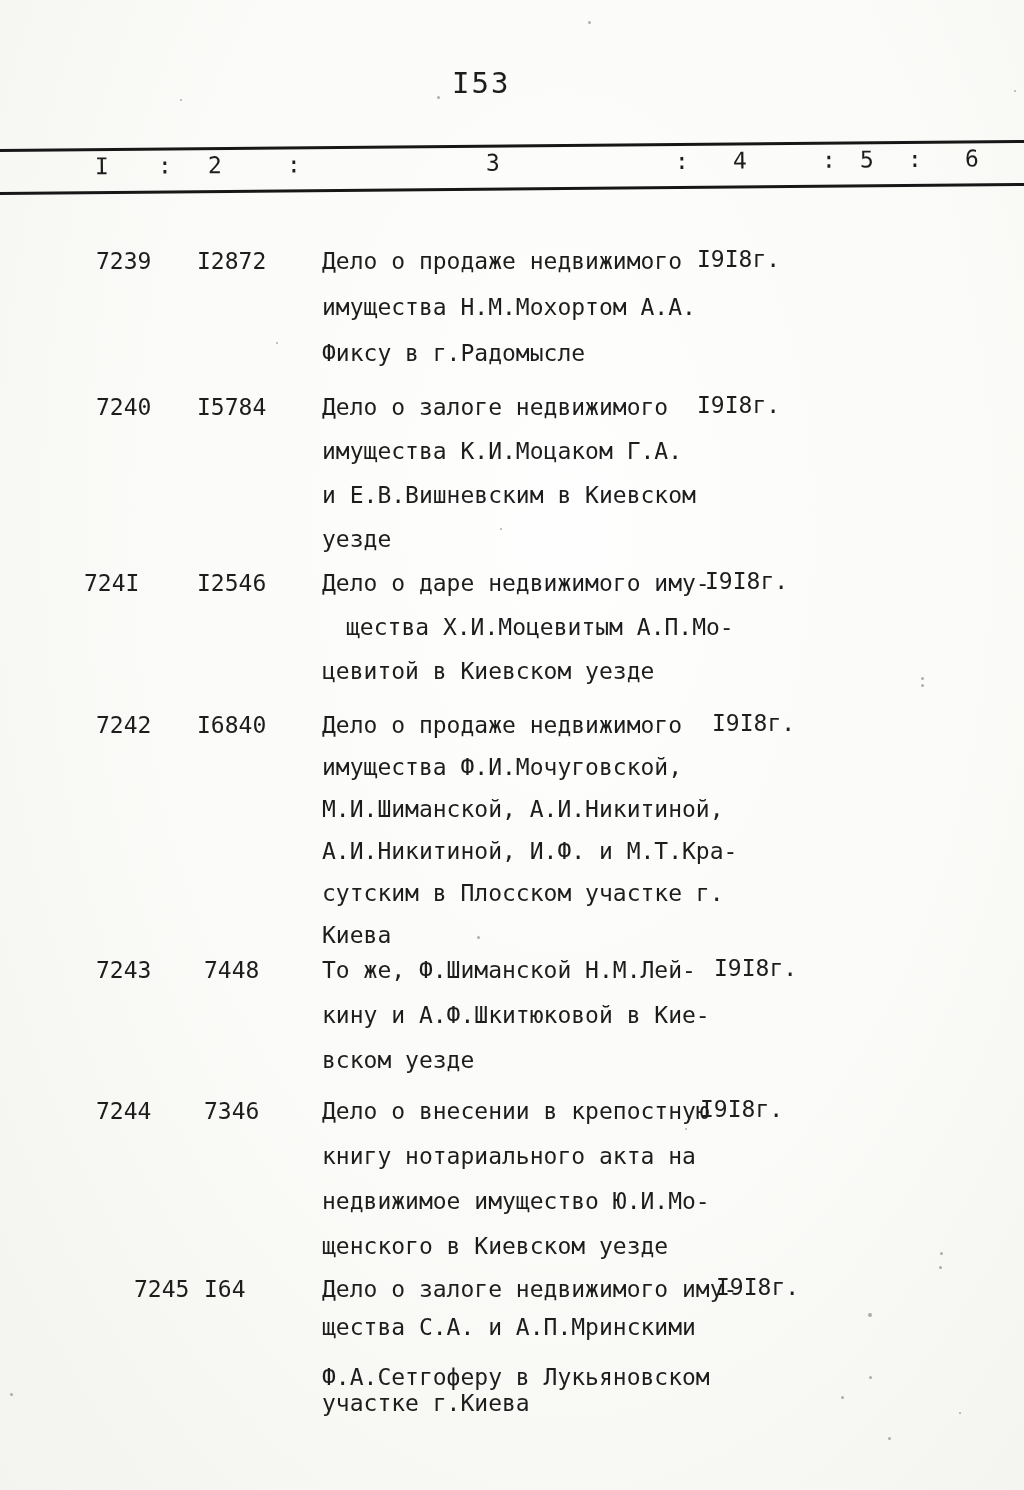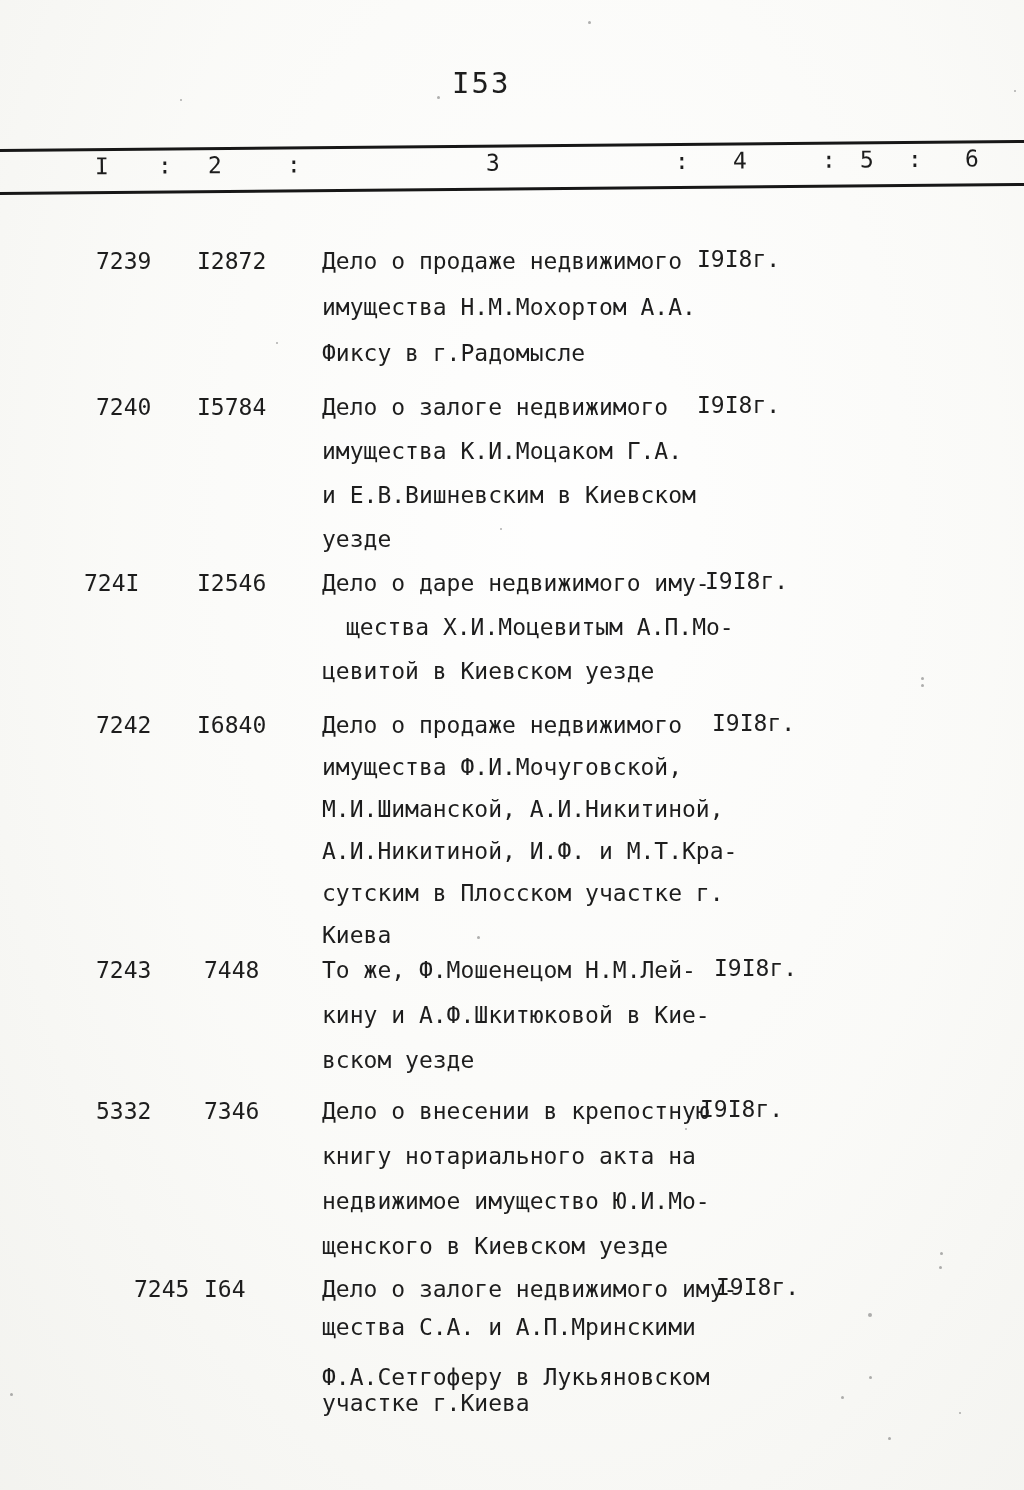--- a/index.html
+++ b/index.html
@@ -110,27 +110,27 @@
         <div class="e-line" style="left: 322px; top: 42px;">имущества Ф.И.Мочуговской,</div>
         <div class="e-line" style="left: 322px; top: 84px;">М.И.Шиманской, А.И.Никитиной,</div>
         <div class="e-line" style="left: 322px; top: 126px;">А.И.Никитиной, И.Ф. и М.Т.Кра-</div>
         <div class="e-line" style="left: 322px; top: 168px;">сутским в Плосском участке г.</div>
         <div class="e-line" style="left: 322px; top: 210px;">Киева</div>
         <span class="e-year" style="left: 712px;">I9I8г.</span>
       </div>
       <div class="entry" style="top: 957px;">
         <span class="e-num" style="left: 96px;">7243</span>
         <span class="e-old" style="left: 204px;">7448</span>
-        <div class="e-line" style="left: 322px; top: 0px;">То же, Ф.Мошенецом Н.М.Лей-</div>
+        <div class="e-line" style="left: 322px; top: 0px;">То же, Ф.Шиманской Н.М.Лей-</div>
         <div class="e-line" style="left: 322px; top: 45px;">кину и А.Ф.Шкитюковой в Кие-</div>
         <div class="e-line" style="left: 322px; top: 90px;">вском уезде</div>
         <span class="e-year" style="left: 714px;">I9I8г.</span>
       </div>
       <div class="entry" style="top: 1098px;">
-        <span class="e-num" style="left: 96px;">5332</span>
+        <span class="e-num" style="left: 96px;">7244</span>
         <span class="e-old" style="left: 204px;">7346</span>
         <div class="e-line" style="left: 322px; top: 0px;">Дело о внесении в крепостную</div>
         <div class="e-line" style="left: 322px; top: 45px;">книгу нотариального акта на</div>
         <div class="e-line" style="left: 322px; top: 90px;">недвижимое имущество Ю.И.Мо-</div>
         <div class="e-line" style="left: 322px; top: 135px;">щенского в Киевском уезде</div>
         <span class="e-year" style="left: 700px;">I9I8г.</span>
       </div>
       <div class="entry" style="top: 1276px;">
         <span class="e-num" style="left: 96px; margin-left: 38px;">7245</span>
         <span class="e-old" style="left: 204px;">I64</span>

